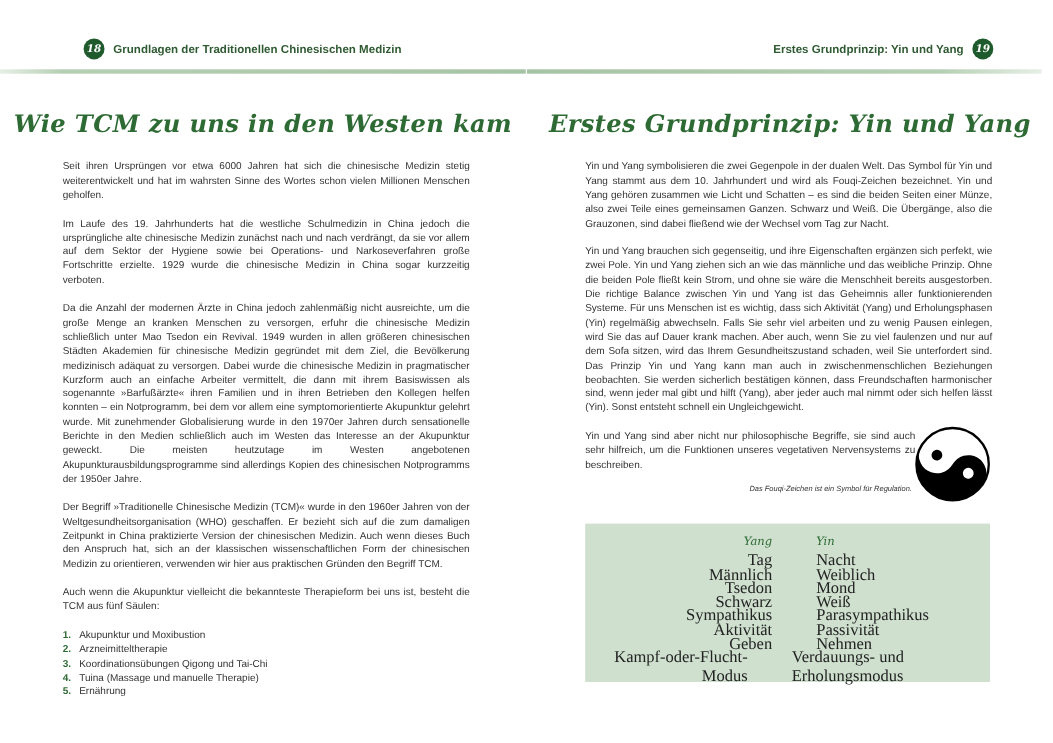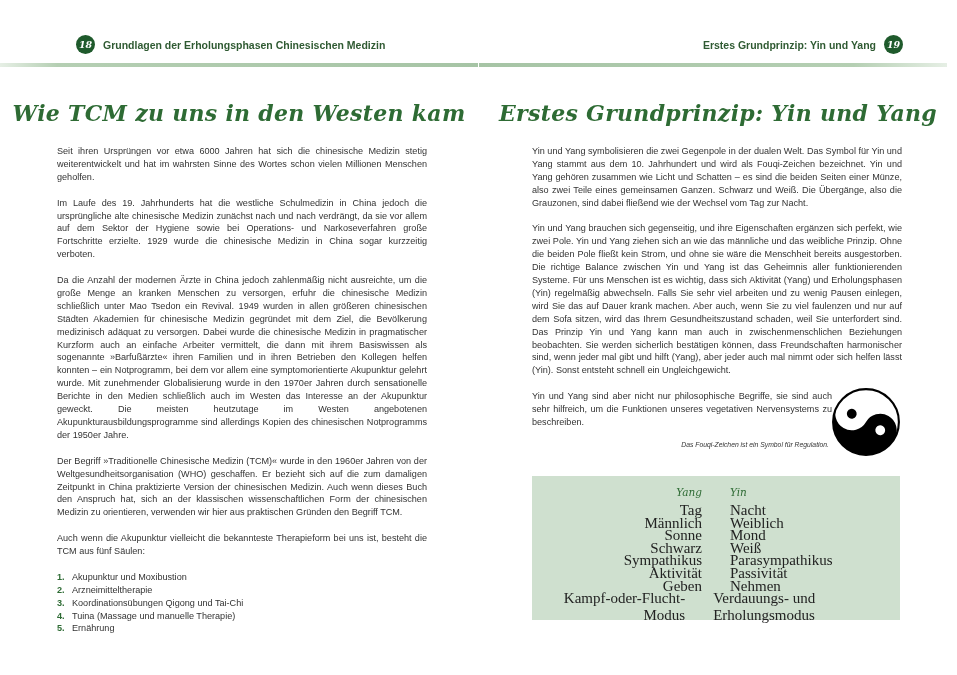--- a/index.html
+++ b/index.html
@@ -38,29 +38,29 @@
   .last-para { width: 300px; }
   .yinyang { position: absolute; left: 352px; top: 387px; width: 70px; height: 70px; }
   .caption { position: absolute; left: 53px; width: 297px; top: 441px; text-align: right;
     font-family: "Liberation Sans", sans-serif; font-style: italic; font-size: 6.8px; color: #333; }
 
   .table-box { position: absolute; left: 53px; top: 476px; width: 368px; height: 144px; background: #cfe0cf; }
   .tbl { position: absolute; top: 10px; left: 0; width: 100%; }
   .tbl .row { display: flex; height: 12.6px; font-family: "Liberation Serif", serif; font-size: 15px; color: #222; }
   .tbl .row.head { font-family: "DejaVu Serif", serif; font-style: italic; color: #2e6b34; font-size: 10.5px; height: 16px; }
   .tbl .c1 { width: 170px; text-align: right; padding-right: 0; }
-  .tbl .c2 { padding-left: 28px; }
+  .tbl .c2 { padding-left: 40px; }
 </style>
 </head>
 <body>
 
 <div class="page left">
   <div class="running-head">
     <span class="page-num">18</span>
-    <span>Grundlagen der Erholungsphasen Chinesischen Medizin</span>
+    <span>Grundlagen der Traditionellen Chinesischen Medizin</span>
   </div>
   <div class="rule"></div>
   <h1 class="heading">Wie TCM zu uns in den Westen kam</h1>
 
   <div class="body-text">
     <p>Seit ihren Ursprüngen vor etwa 6000 Jahren hat sich die chinesische Medizin stetig weiterentwickelt und hat im wahrsten Sinne des Wortes schon vielen Millionen Menschen geholfen.</p>
     <p>Im Laufe des 19. Jahrhunderts hat die westliche Schulmedizin in China jedoch die ursprüngliche alte chinesische Medizin zunächst nach und nach verdrängt, da sie vor allem auf dem Sektor der Hygiene sowie bei Operations- und Narkoseverfahren große Fortschritte erzielte. 1929 wurde die chinesische Medizin in China sogar kurzzeitig verboten.</p>
     <p>Da die Anzahl der modernen Ärzte in China jedoch zahlenmäßig nicht ausreichte, um die große Menge an kranken Menschen zu versorgen, erfuhr die chinesische Medizin schließlich unter Mao Tsedon ein Revival. 1949 wurden in allen größeren chinesischen Städten Akademien für chinesische Medizin gegründet mit dem Ziel, die Bevölkerung medizinisch adäquat zu versorgen. Dabei wurde die chinesische Medizin in pragmatischer Kurzform auch an einfache Arbeiter vermittelt, die dann mit ihrem Basiswissen als sogenannte »Barfußärzte« ihren Familien und in ihren Betrieben den Kollegen helfen konnten – ein Notprogramm, bei dem vor allem eine symptomorientierte Akupunktur gelehrt wurde. Mit zunehmender Globalisierung wurde in den 1970er Jahren durch sensationelle Berichte in den Medien schließlich auch im Westen das Interesse an der Akupunktur geweckt. Die meisten heutzutage im Westen angebotenen Akupunkturausbildungsprogramme sind allerdings Kopien des chinesischen Notprogramms der 1950er Jahre.</p>
     <p>Der Begriff »Traditionelle Chinesische Medizin (TCM)« wurde in den 1960er Jahren von der Weltgesundheitsorganisation (WHO) geschaffen. Er bezieht sich auf die zum damaligen Zeitpunkt in China praktizierte Version der chinesischen Medizin. Auch wenn dieses Buch den Anspruch hat, sich an der klassischen wissenschaftlichen Form der chinesischen Medizin zu orientieren, verwenden wir hier aus praktischen Gründen den Begriff TCM.</p>
     <p>Auch wenn die Akupunktur vielleicht die bekannteste Therapieform bei uns ist, besteht die TCM aus fünf Säulen:</p>
@@ -119,21 +119,21 @@
       </div>
     <div class="row">
           <span class="c1">Tag</span>
           <span class="c2">Nacht</span>
         </div>
         <div class="row">
           <span class="c1">Männlich</span>
           <span class="c2">Weiblich</span>
         </div>
         <div class="row">
-          <span class="c1">Sonne</span>
+          <span class="c1">Tsedon</span>
           <span class="c2">Mond</span>
         </div>
         <div class="row">
           <span class="c1">Schwarz</span>
           <span class="c2">Weiß</span>
         </div>
         <div class="row">
           <span class="c1">Sympathikus</span>
           <span class="c2">Parasympathikus</span>
         </div>

